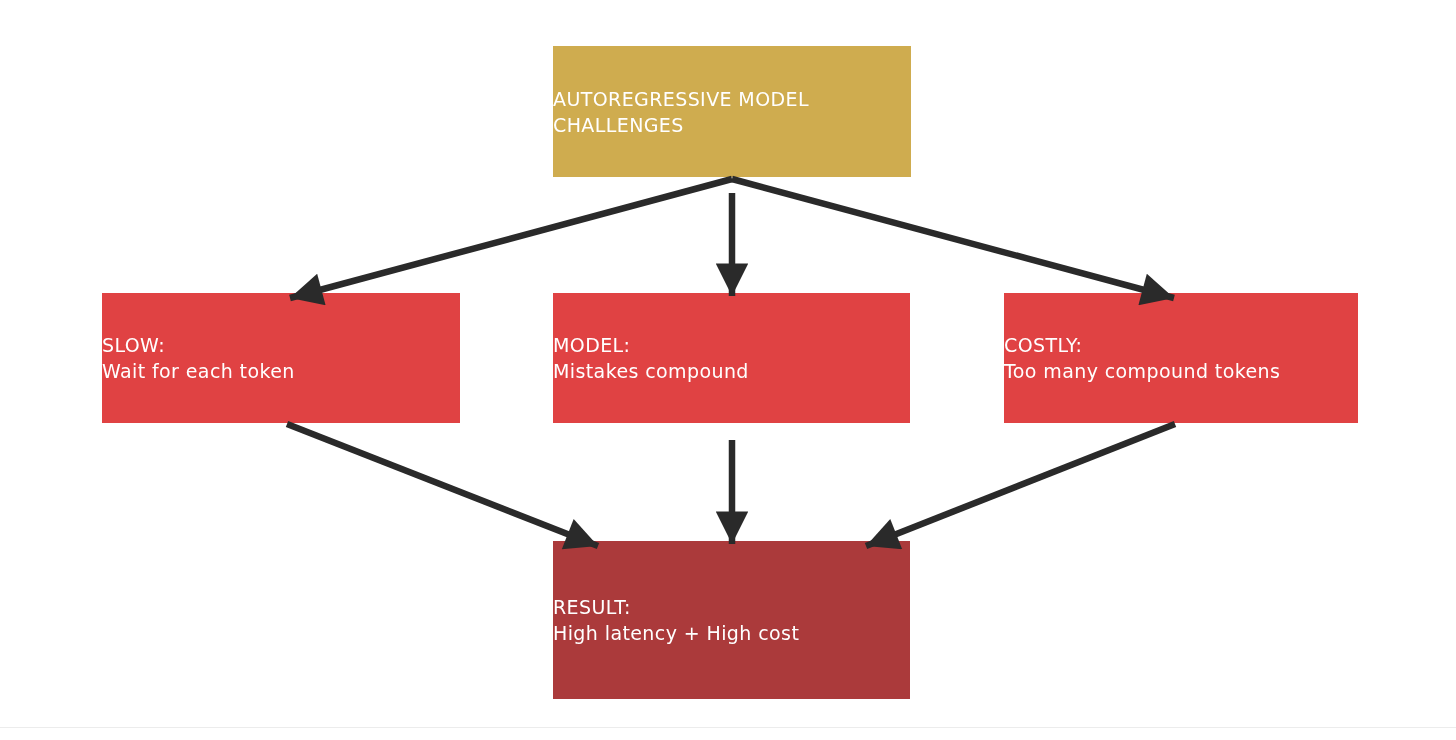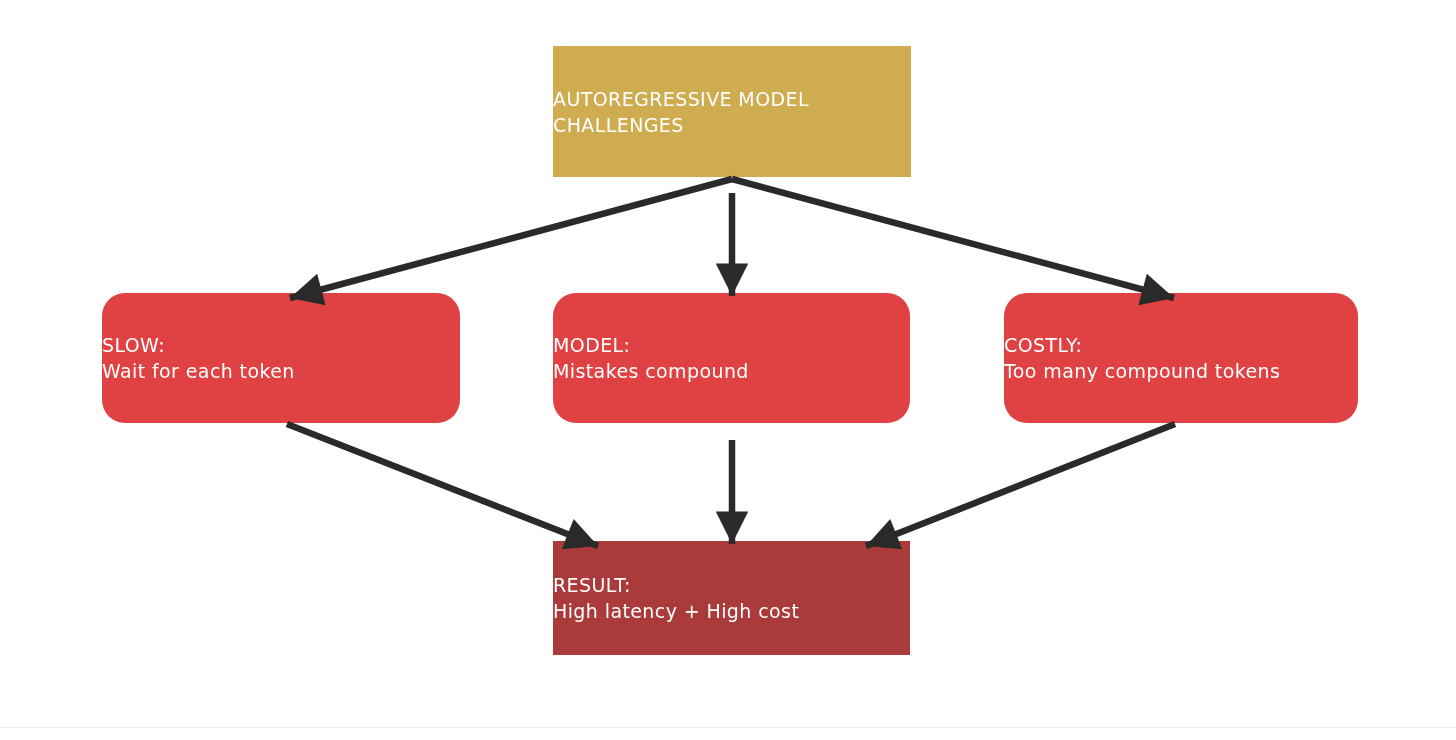--- a/index.html
+++ b/index.html
@@ -31,28 +31,28 @@
     align-items: flex-start;
     justify-content: center;
     text-align: center;
     color: #ffffff;
     font-size: 19px;
     line-height: 26px;
     letter-spacing: 0.4px;
     z-index: 1;
   }
   .node-gold   { background: #cfac4f; }
-  .node-red    { background: #e04243; border-radius: 23px; }
+  .node-red    { background: #e04243; }
   .node-darkred{ background: #ab3a3b; }
 
   .node-challenges { left: 553px; top: 46px;  width: 358px; height: 131px; }
   .node-slow       { left: 102px; top: 293px; width: 358px; height: 130px; }
   .node-errors     { left: 553px; top: 293px; width: 357px; height: 130px; }
   .node-costly     { left: 1004px; top: 293px; width: 354px; height: 130px; }
-  .node-result     { left: 553px; top: 541px; width: 357px; height: 114px; z-index: 1; }
+  .node-result     { left: 553px; top: 541px; width: 357px; height: 158px; z-index: 1; }
 
   .bottom-rule {
     position: absolute;
     left: 0;
     top: 727px;
     width: 100%;
     height: 1px;
     background: #ececec;
     z-index: 0;
   }

